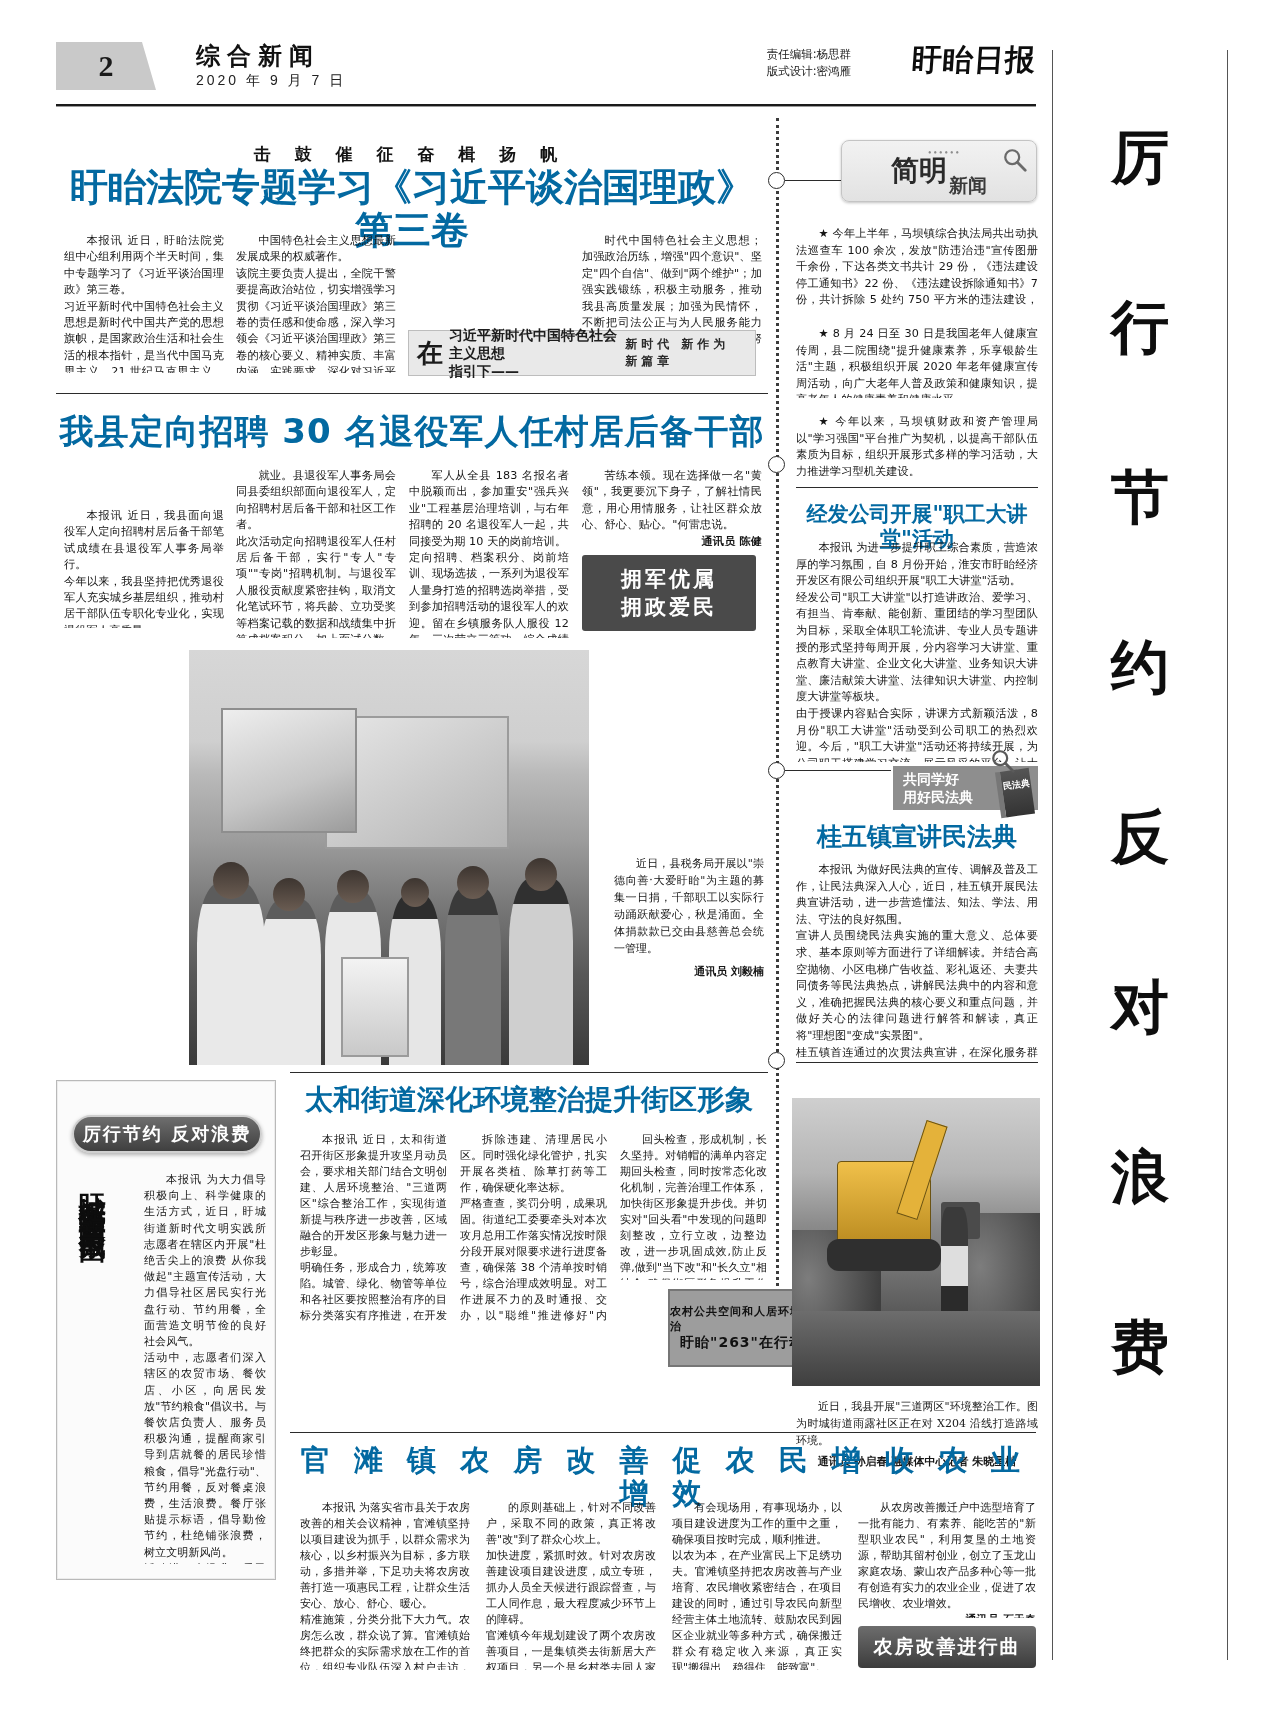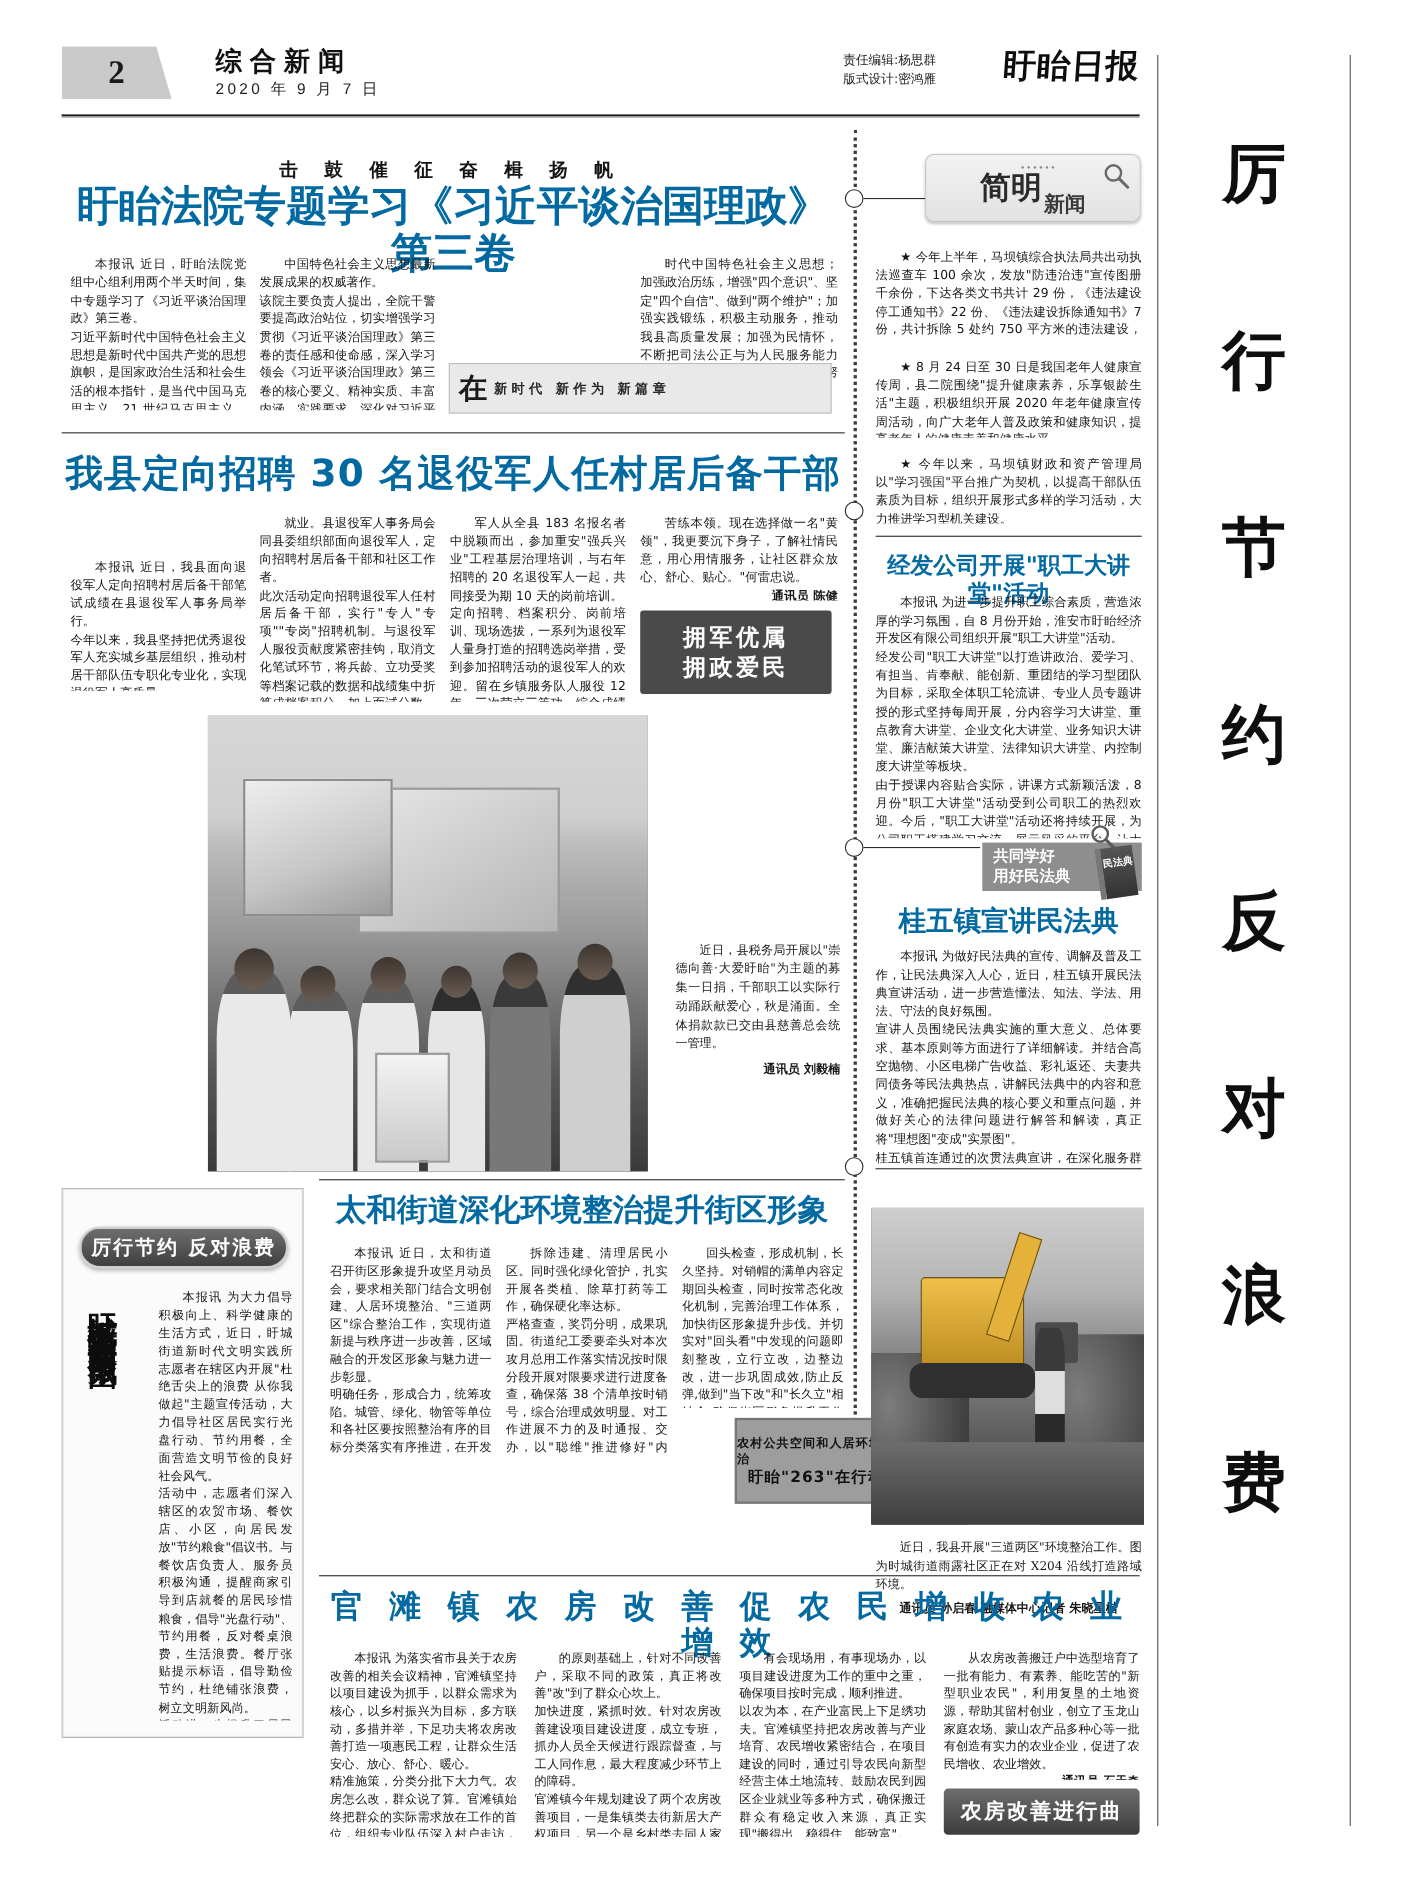--- a/index.html
+++ b/index.html
@@ -276,20 +276,21 @@
 要把学习力度、大家着手，今后要加强思想统练，真正学懂弄通悟深习近平新</p>
   </div>
   <div class="body-col" style="left:582px; top:233px; width:180px; height:140px;">
     <p style="white-space:pre-line;">时代中国特色社会主义思想；加强政治历练，增强"四个意识"、坚定"四个自信"、做到"两个维护"；加强实践锻练，积极主动服务，推动我县高质量发展；加强为民情怀，不断把司法公正与为人民服务能力提高到新水平；加强专业训练，努力打造党和人民信得过、靠得住、能焕心的法院队伍。
 要聚焦地运用党的创新理论引领推进法院工作，淬炼党组要求全院干警，自觉担当，大干 100 天，冲刺四季度，全面完成年度工作目标任务。</p>
 
   </div>
 
   <div class="quote-box" style="left:408px; top:330px; width:348px; height:46px;">
     <span class="qb-in">在</span>
+    <span class="qb-main">习近平新时代中国特色社会主义思想<br>指引下——</span>
     <span class="qb-sub">新时代 新作为 新篇章</span>
   </div>
 
   <div class="hr-thin" style="left:56px; top:393px; width:712px;"></div>
 
   <div class="h1 h-lead2" style="position:absolute; left:56px; top:412px; width:712px;">我县定向招聘 30 名退役军人任村居后备干部</div>
 
   <div class="body-col" style="left:64px; top:468px; width:160px; height:160px;">
     <p style="white-space:pre-line;margin-top:40px;">本报讯  近日，我县面向退役军人定向招聘村居后备干部笔试成绩在县退役军人事务局举行。
 今年以来，我县坚持把优秀退役军人充实城乡基层组织，推动村居干部队伍专职化专业化，实现退役军人高质量</p>

